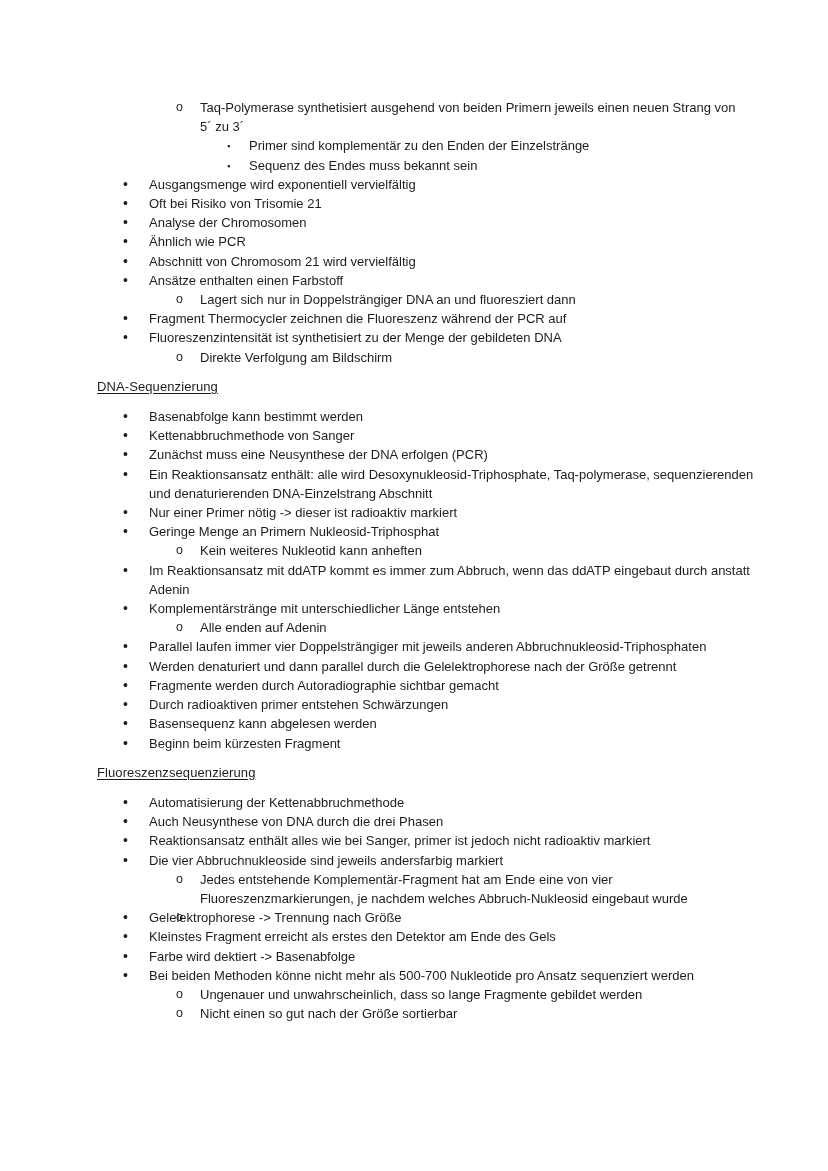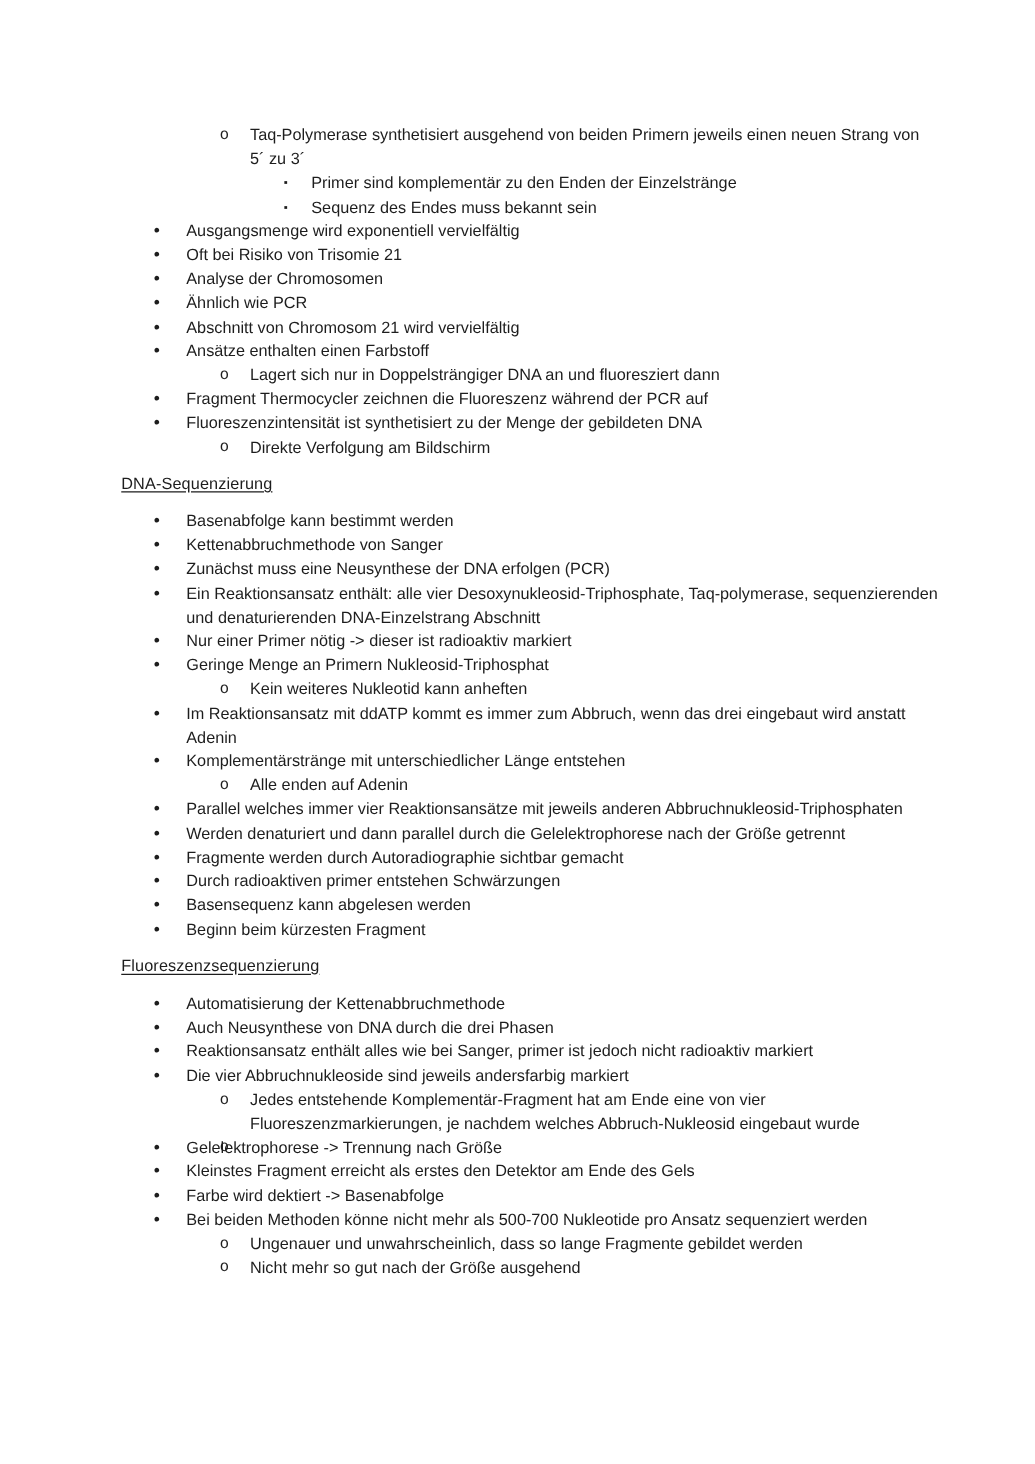--- a/index.html
+++ b/index.html
@@ -118,51 +118,51 @@
         <div class="li lvl1">
           <span class="bullet">•</span>
           <span class="txt">Kettenabbruchmethode von Sanger</span>
         </div>
         <div class="li lvl1">
           <span class="bullet">•</span>
           <span class="txt">Zunächst muss eine Neusynthese der DNA erfolgen (PCR)</span>
         </div>
         <div class="li lvl1">
           <span class="bullet">•</span>
-          <span class="txt">Ein Reaktionsansatz enthält: alle vier Desoxynukleosid-Triphosphate, Taq-polymerase, sequenzierenden
+          <span class="txt">Ein Reaktionsansatz enthält: alle wird Desoxynukleosid-Triphosphate, Taq-polymerase, sequenzierenden
 und denaturierenden DNA-Einzelstrang Abschnitt</span>
         </div>
         <div class="li lvl1">
           <span class="bullet">•</span>
           <span class="txt">Nur einer Primer nötig -&gt; dieser ist radioaktiv markiert</span>
         </div>
         <div class="li lvl1">
           <span class="bullet">•</span>
           <span class="txt">Geringe Menge an Primern Nukleosid-Triphosphat</span>
         </div>
         <div class="li lvl2">
           <span class="bullet">o</span>
           <span class="txt">Kein weiteres Nukleotid kann anheften</span>
         </div>
         <div class="li lvl1">
           <span class="bullet">•</span>
-          <span class="txt">Im Reaktionsansatz mit ddATP kommt es immer zum Abbruch, wenn das drei eingebaut wird anstatt
+          <span class="txt">Im Reaktionsansatz mit ddATP kommt es immer zum Abbruch, wenn das ddATP eingebaut durch anstatt
 Adenin</span>
         </div>
         <div class="li lvl1">
           <span class="bullet">•</span>
           <span class="txt">Komplementärstränge mit unterschiedlicher Länge entstehen</span>
         </div>
         <div class="li lvl2">
           <span class="bullet">o</span>
           <span class="txt">Alle enden auf Adenin</span>
         </div>
         <div class="li lvl1">
           <span class="bullet">•</span>
-          <span class="txt">Parallel welches immer vier Reaktionsansätze mit jeweils anderen Abbruchnukleosid-Triphosphaten</span>
+          <span class="txt">Parallel laufen immer vier Doppelsträngiger mit jeweils anderen Abbruchnukleosid-Triphosphaten</span>
         </div>
         <div class="li lvl1">
           <span class="bullet">•</span>
           <span class="txt">Werden denaturiert und dann parallel durch die Gelelektrophorese nach der Größe getrennt</span>
         </div>
         <div class="li lvl1">
           <span class="bullet">•</span>
           <span class="txt">Fragmente werden durch Autoradiographie sichtbar gemacht</span>
         </div>
         <div class="li lvl1">
@@ -219,17 +219,17 @@
         <div class="li lvl1">
           <span class="bullet">•</span>
           <span class="txt">Bei beiden Methoden könne nicht mehr als 500-700 Nukleotide pro Ansatz sequenziert werden</span>
         </div>
         <div class="li lvl2">
           <span class="bullet">o</span>
           <span class="txt">Ungenauer und unwahrscheinlich, dass so lange Fragmente gebildet werden</span>
         </div>
         <div class="li lvl2">
           <span class="bullet">o</span>
-          <span class="txt">Nicht mehr so gut nach der Größe ausgehend</span>
+          <span class="txt">Nicht einen so gut nach der Größe sortierbar</span>
         </div>
       </div>
     </div>
 </div>
 
 </body></html>

